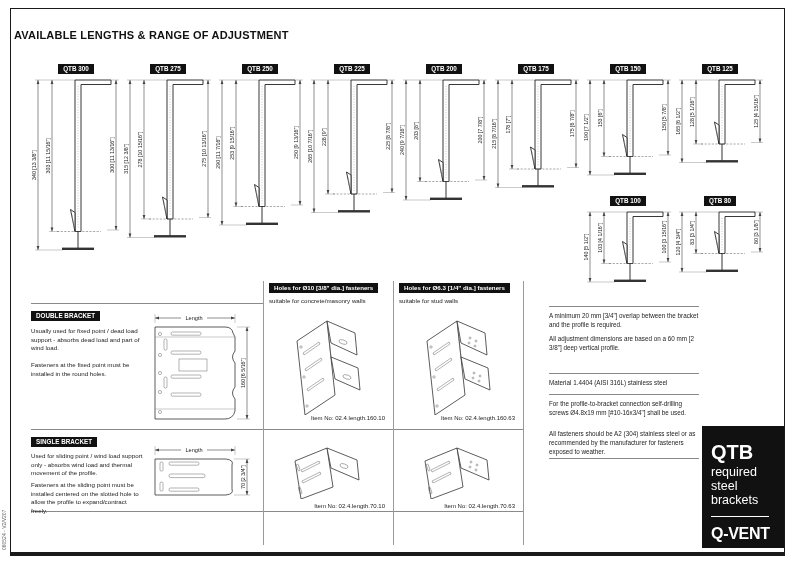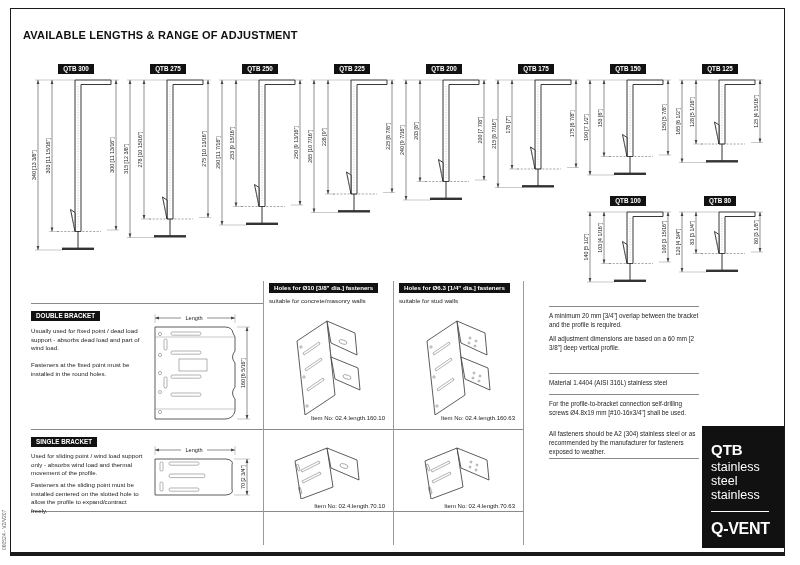--- a/index.html
+++ b/index.html
@@ -25,36 +25,36 @@
   .dt{font-family:"Liberation Sans",sans-serif;font-size:5.3px;fill:#1c1c1c;text-anchor:middle;}
   .lt{font-family:"Liberation Sans",sans-serif;font-size:5.6px;fill:#1c1c1c;text-anchor:middle;}
   .bk{fill:#fff;stroke:#222;stroke-width:.9;}
   .bk2{fill:#fff;stroke:#333;stroke-width:.8;}
   .thin{fill:none;stroke:#555;stroke-width:.45;}
   .ctr{stroke:#888;stroke-width:.5;stroke-dasharray:1,1.6;}
   .dash{stroke:#555;stroke-width:.5;stroke-dasharray:2.2,1.4;}
   .stem{stroke:#333;stroke-width:1;}
   .base{stroke:#333;stroke-width:2.4;}
   .brand{position:absolute;background:#111;color:#fff;}
-  .brand .prod{font-size:15px;font-weight:bold;line-height:1;}
+  .brand .prod{font-size:20px;font-weight:bold;line-height:1;}
   .brand .sub2{font-size:12.5px;line-height:1.12;margin-top:3px;}
   .brand .rule{height:1px;background:#fff;width:58px;margin:9px 0 8px;}
   .brand .logo{font-size:16px;font-weight:bold;letter-spacing:-.3px;}
   .doccode{position:absolute;left:1px;top:478px;font-size:5px;color:#666;
            writing-mode:vertical-rl;transform:rotate(180deg);height:72px;}
 </style>
 </head>
 <body>
 
 <div class="sheet">
   <div class="doccode">060524 - V2/V207</div>
 
   <div class="page">
 
-    <div class="abs h1" style="left:12px;top:20px;">AVAILABLE LENGTHS &amp; RANGE OF ADJUSTMENT</div>
+    <div class="abs h1" style="left:3px;top:20px;">AVAILABLE LENGTHS &amp; RANGE OF ADJUSTMENT</div>
 
     <div class="abs" style="left:0;top:0;width:773px;height:270px;">
         <div class="qtb" style="left: 18px; top: 48px;"><div class="chip qchip">QTB 300</div><svg width="94" height="178" viewBox="0 0 94 178">
             <line x1="6" y1="5" x2="46" y2="5" class="xl"></line>
             <line x1="6" y1="175" x2="34" y2="175" class="xl"></line>
             <line x1="20" y1="156.5" x2="30" y2="156.5" class="xl"></line>
             <line x1="82" y1="5" x2="90" y2="5" class="xl"></line>
             <line x1="78" y1="155" x2="90" y2="155" class="xl"></line>
             <line x1="9" y1="5" x2="9" y2="175" class="dl"></line>
             <polygon points="9,5 7.6,9 10.4,9" class="ar"></polygon>
@@ -455,19 +455,19 @@
     <div class="abs note" style="left:538px;top:326px;width:150px;">All adjustment dimensions are based on a 60 mm [2 3/8"] deep vertical profile.</div>
     <div class="hline" style="left:538px;top:364px;width:150px;"></div>
     <div class="abs note" style="left:538px;top:370px;width:150px;">Material 1.4404 (AISI 316L) stainless steel</div>
     <div class="hline" style="left:538px;top:385px;width:150px;"></div>
     <div class="abs note" style="left:538px;top:391px;width:150px;">For the profile-to-bracket connection self-drilling screws Ø4.8x19 mm [#10-16x3/4"] shall be used.</div>
     <div class="abs note" style="left:538px;top:421px;width:150px;">All fasteners should be A2 (304) stainless steel or as recommended by the manufacturer for fasteners exposed to weather.</div>
     <div class="hline" style="left:538px;top:449px;width:150px;"></div>
 
     <div class="brand" style="left:691px;top:417px;width:82px;height:122px;padding:16px 0 0 9px;box-sizing:border-box;">
       <div class="prod">QTB</div>
-      <div class="sub2">stainless steel stainless</div>
+      <div class="sub2">required steel brackets</div>
       <div class="rule"></div>
       <div class="logo">Q-VENT</div>
     </div>
 
   </div>
 </div>
 
 </body></html>

